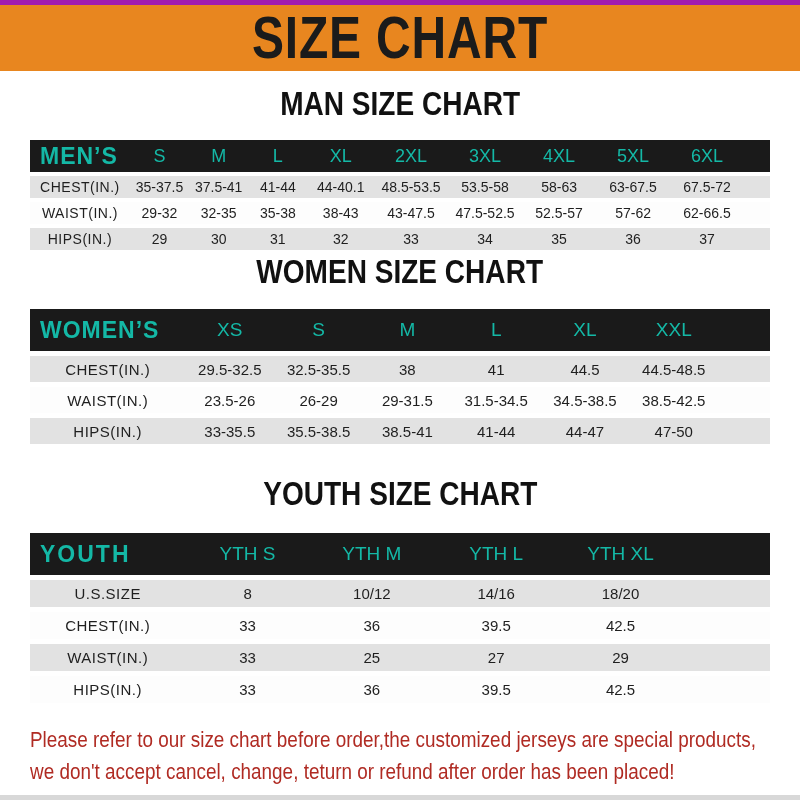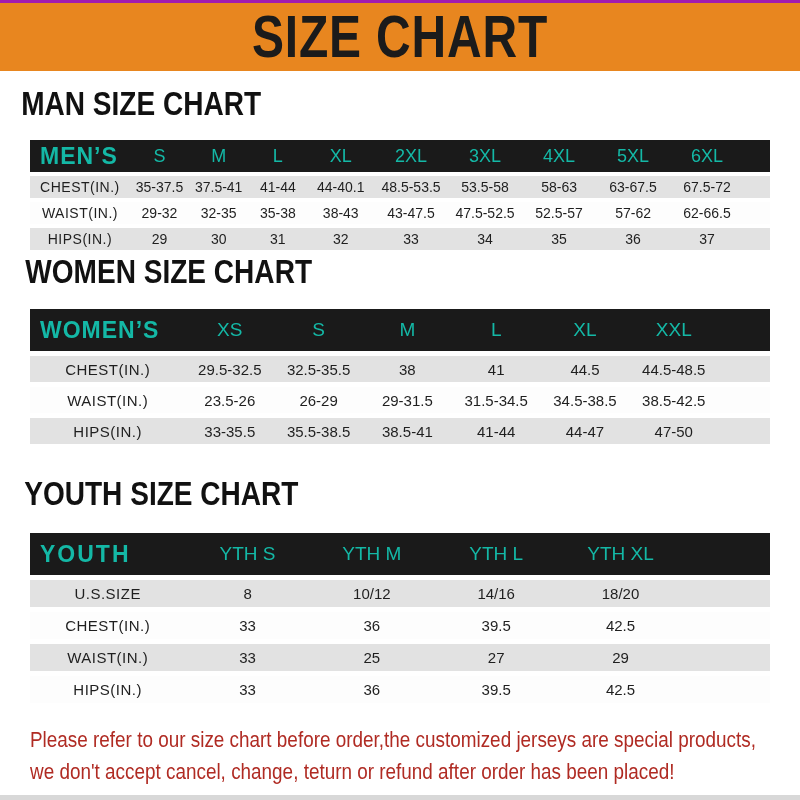--- a/index.html
+++ b/index.html
@@ -8,34 +8,35 @@
     position: relative;
     width: 800px; height: 800px;
     margin: 0 auto;
     background: #ffffff;
     overflow: hidden;
   }
   
   .banner {
     height: 71px;
     background: #E8861F;
-    border-top: 3px solid #a21caf;
+    border-top: 5px solid #a21caf;
     display: flex; align-items: center; justify-content: center;
   }
   .banner-title {
     display: inline-block;
     font-size: 60px; font-weight: bold;
     letter-spacing: 1px;
     color: #1b1b1b;
     transform: scaleX(0.8);
     white-space: nowrap;
     line-height: 1;
   }
   
   .section-title {
+    text-align: center;
     line-height: 36px;
   }
   .section-title span {
     display: inline-block;
     font-size: 33px; font-weight: bold;
     color: #111;
     letter-spacing: 0px;
     transform: scaleX(0.85);
     white-space: nowrap;
   }

